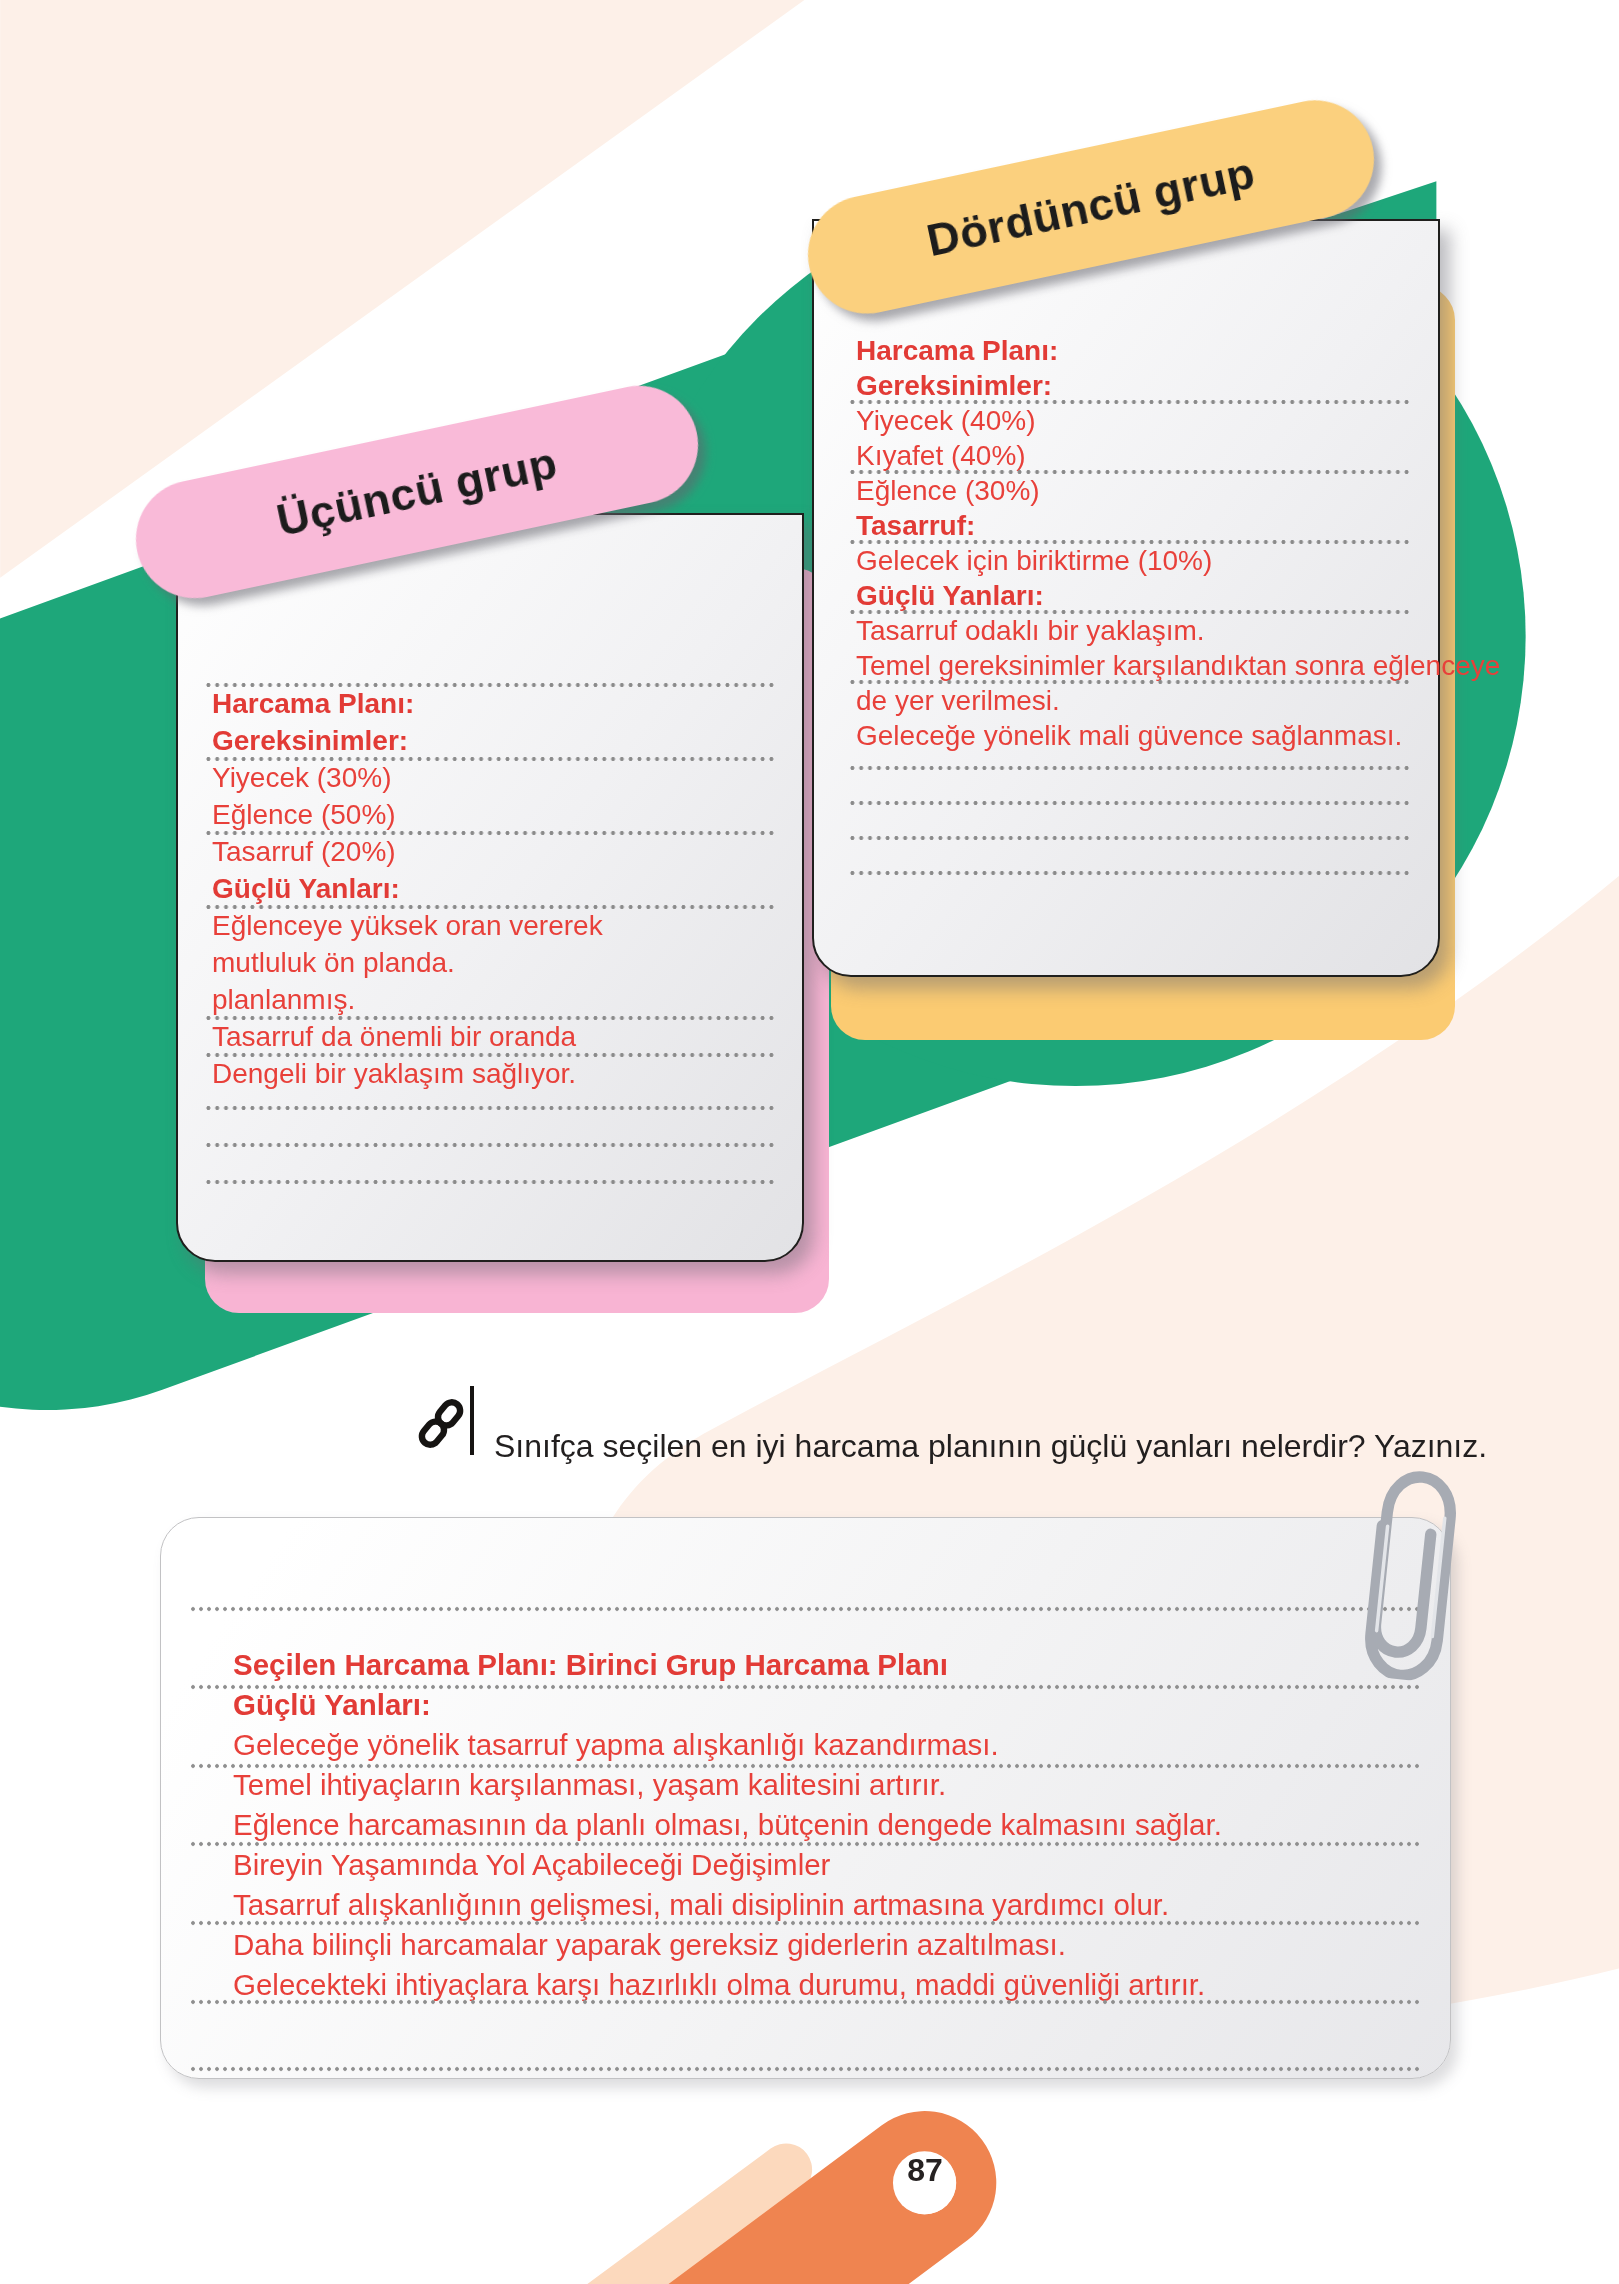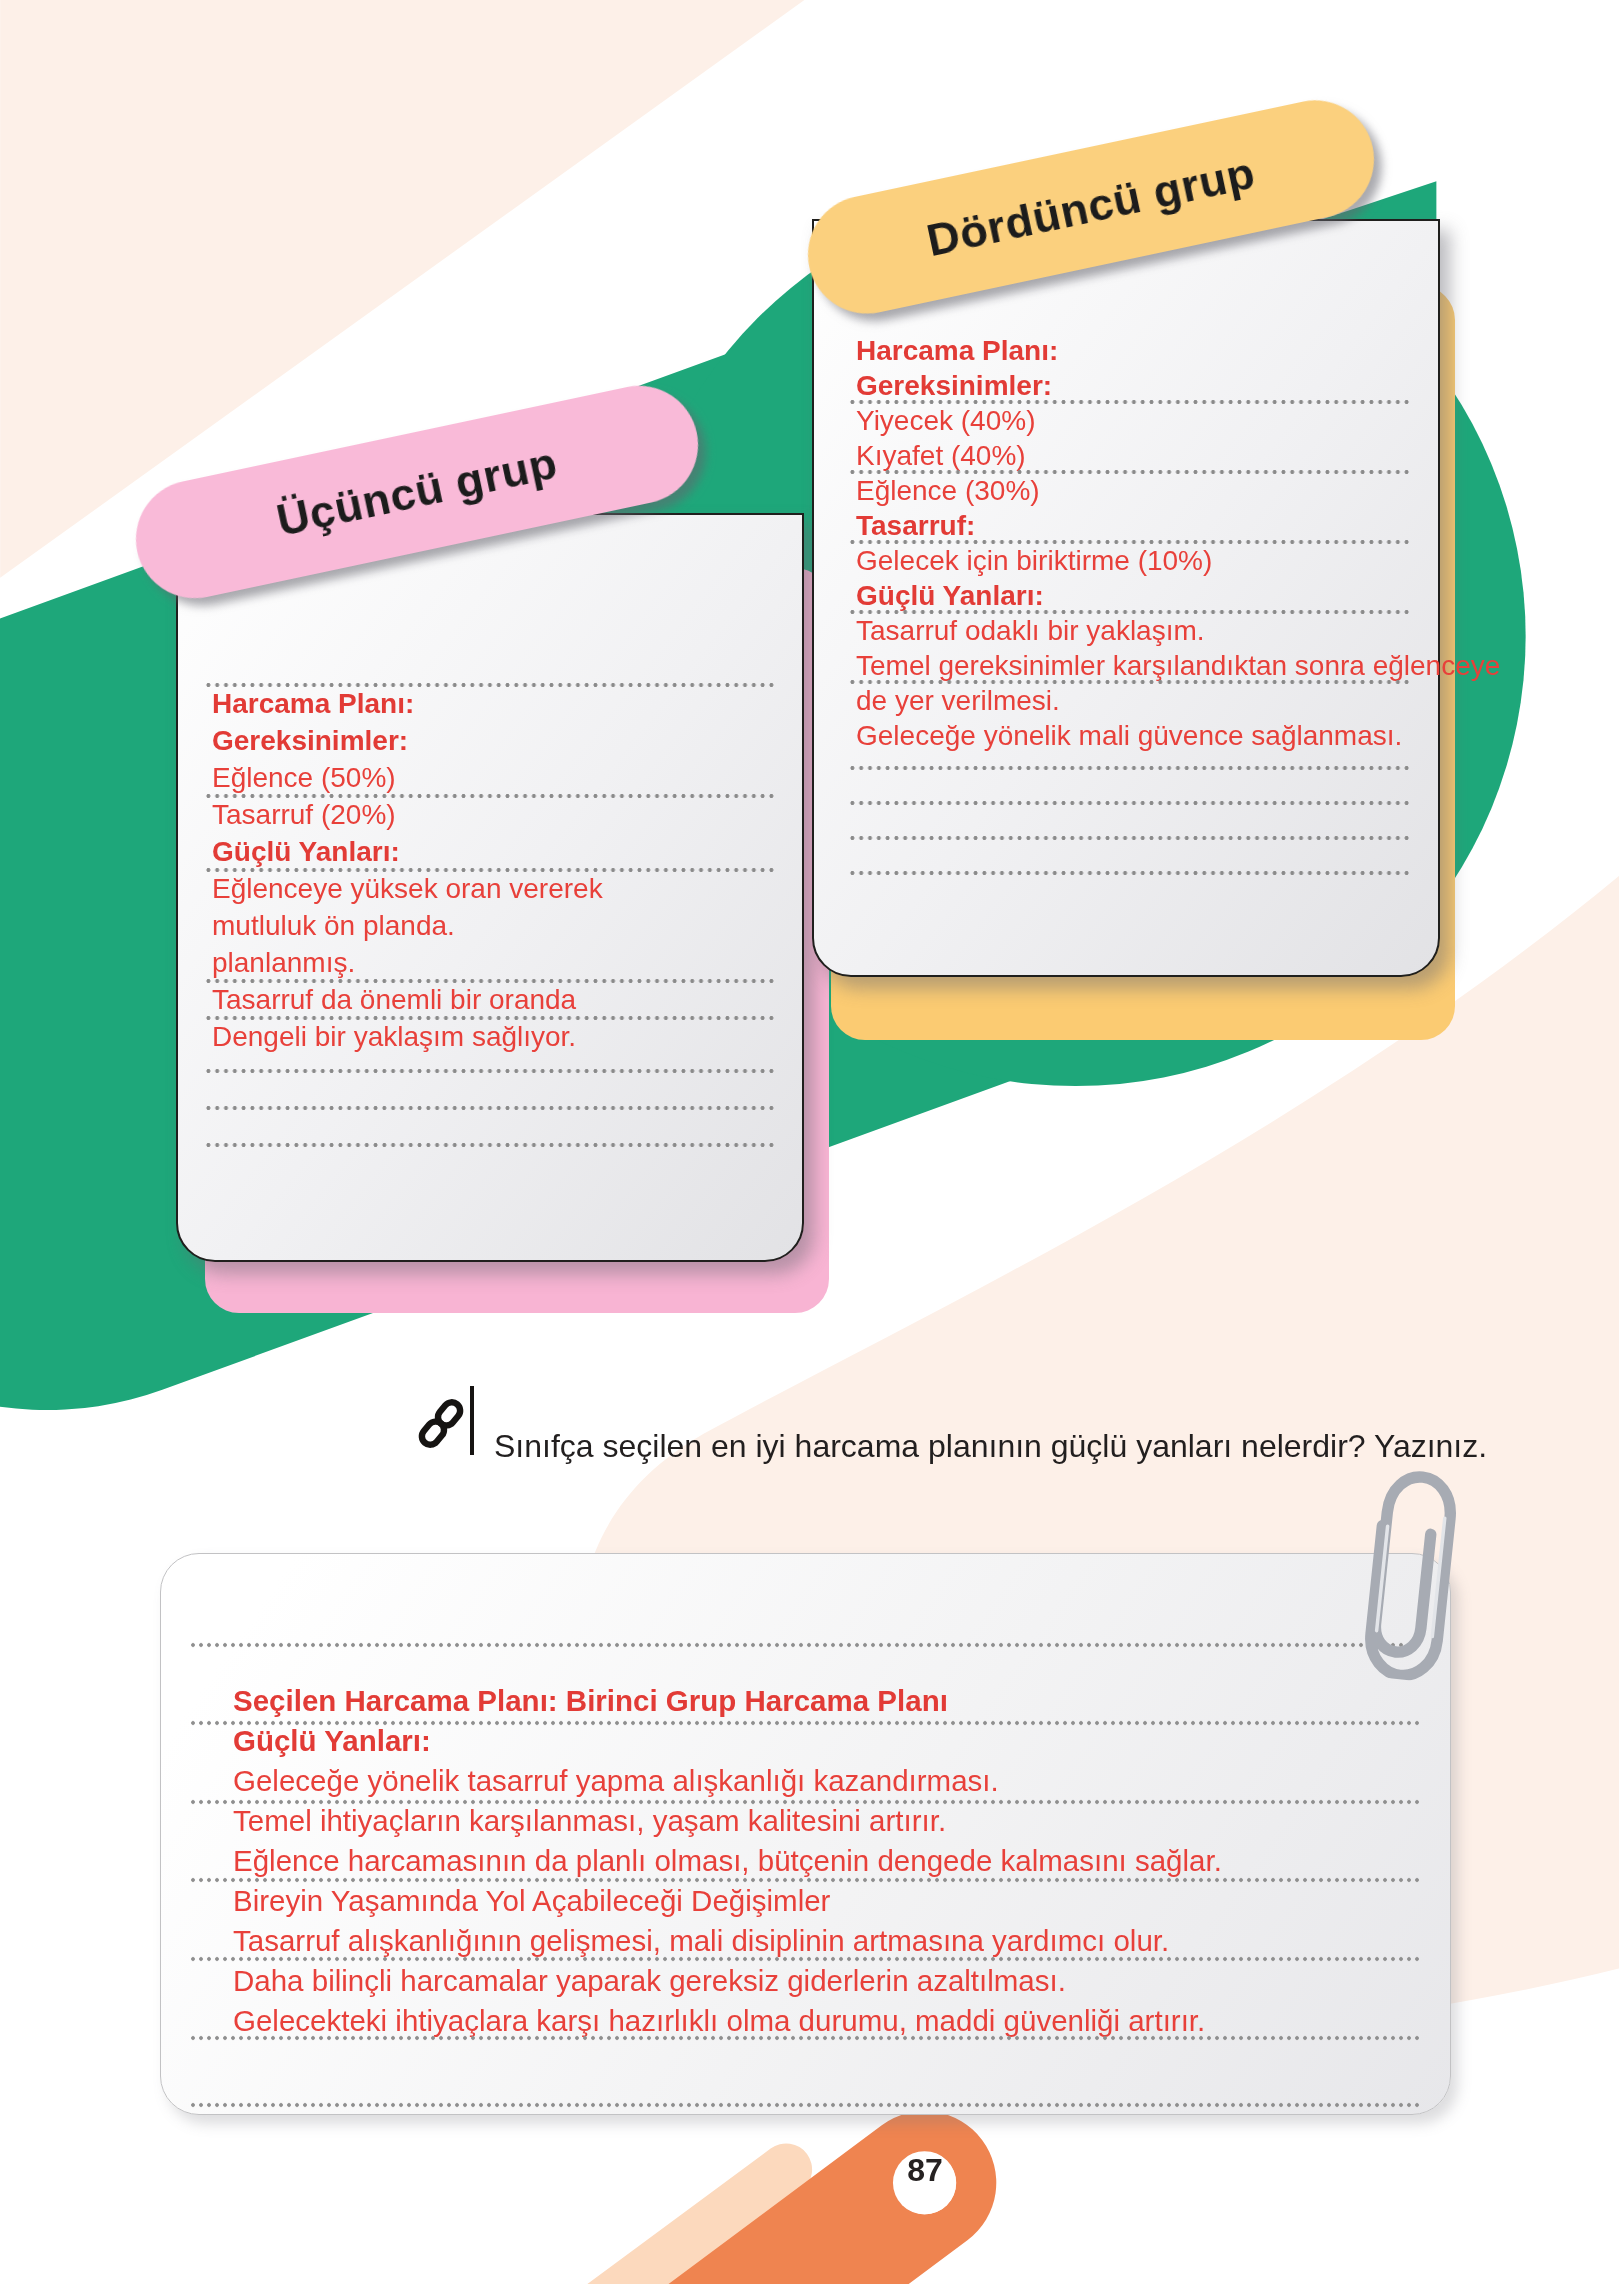--- a/index.html
+++ b/index.html
@@ -42,21 +42,21 @@
 
   
   .question{position:absolute;z-index:4;left:418px;top:1383px;height:77px;}
   .q-icon{position:absolute;left:0;top:11.2px;}
   .q-bar{position:absolute;left:52px;top:2.8px;width:4.2px;height:69px;background:#161412;}
   .q-text{position:absolute;left:76px;top:19.7px;font-size:32px;color:#221f1f;white-space:nowrap;margin-top:25px;}
 
   
   #answercard{position:absolute;z-index:3;left:160px;top:1517px;width:1289px;height:560px;
     background:linear-gradient(125deg,#ffffff 8%,#f3f3f4 55%,#e7e7ea 100%);
-    border:1.4px solid #c2c2c4;border-radius:39px;box-shadow:7px 8.4px 12.7px rgba(120,120,128,.25);margin-top:36px;}
+    border:1.4px solid #c2c2c4;border-radius:39px;box-shadow:7px 8.4px 12.7px rgba(120,120,128,.25);}
   #answercard .arule{position:absolute;left:28px;right:28px;height:5.6px;
     background-image:radial-gradient(circle,#8f8f8f 1.6px,rgba(0,0,0,0) 2px);
     background-size:8px 5.6px;background-repeat:repeat-x;background-position:0 50%;}
   #answercard .rows{top:128px;left:72px;right:42px;}
   #answercard .row{height:40px;}
   #answercard .row .txt{font-size:29.5px;line-height:37px;}
 
   .paperclip{position:absolute;z-index:5;left:1353px;top:1468px;transform:rotate(6deg);}
 
   .pagebadge{position:absolute;z-index:6;left:894px;top:2152px;width:62px;height:62px;border-radius:50%;
@@ -88,20 +88,24 @@
   <div class="papercard" id="card3">
     <div class="rows" id="card3-rows">
         <div class="row bold">
           <div class="dots"></div>
           <span class="txt">Harcama Planı:</span>
         </div>
         <div class="row bold">
           <span class="txt">Gereksinimler:</span>
         </div>
         <div class="row">
+          <div class="dots"></div>
+          <span class="txt">Yiyecek (30%)</span>
+        </div>
+        <div class="row">
           <span class="txt">Eğlence (50%)</span>
         </div>
         <div class="row">
           <div class="dots"></div>
           <span class="txt">Tasarruf (20%)</span>
         </div>
         <div class="row bold">
           <span class="txt">Güçlü Yanları:</span>
         </div>
         <div class="row">

